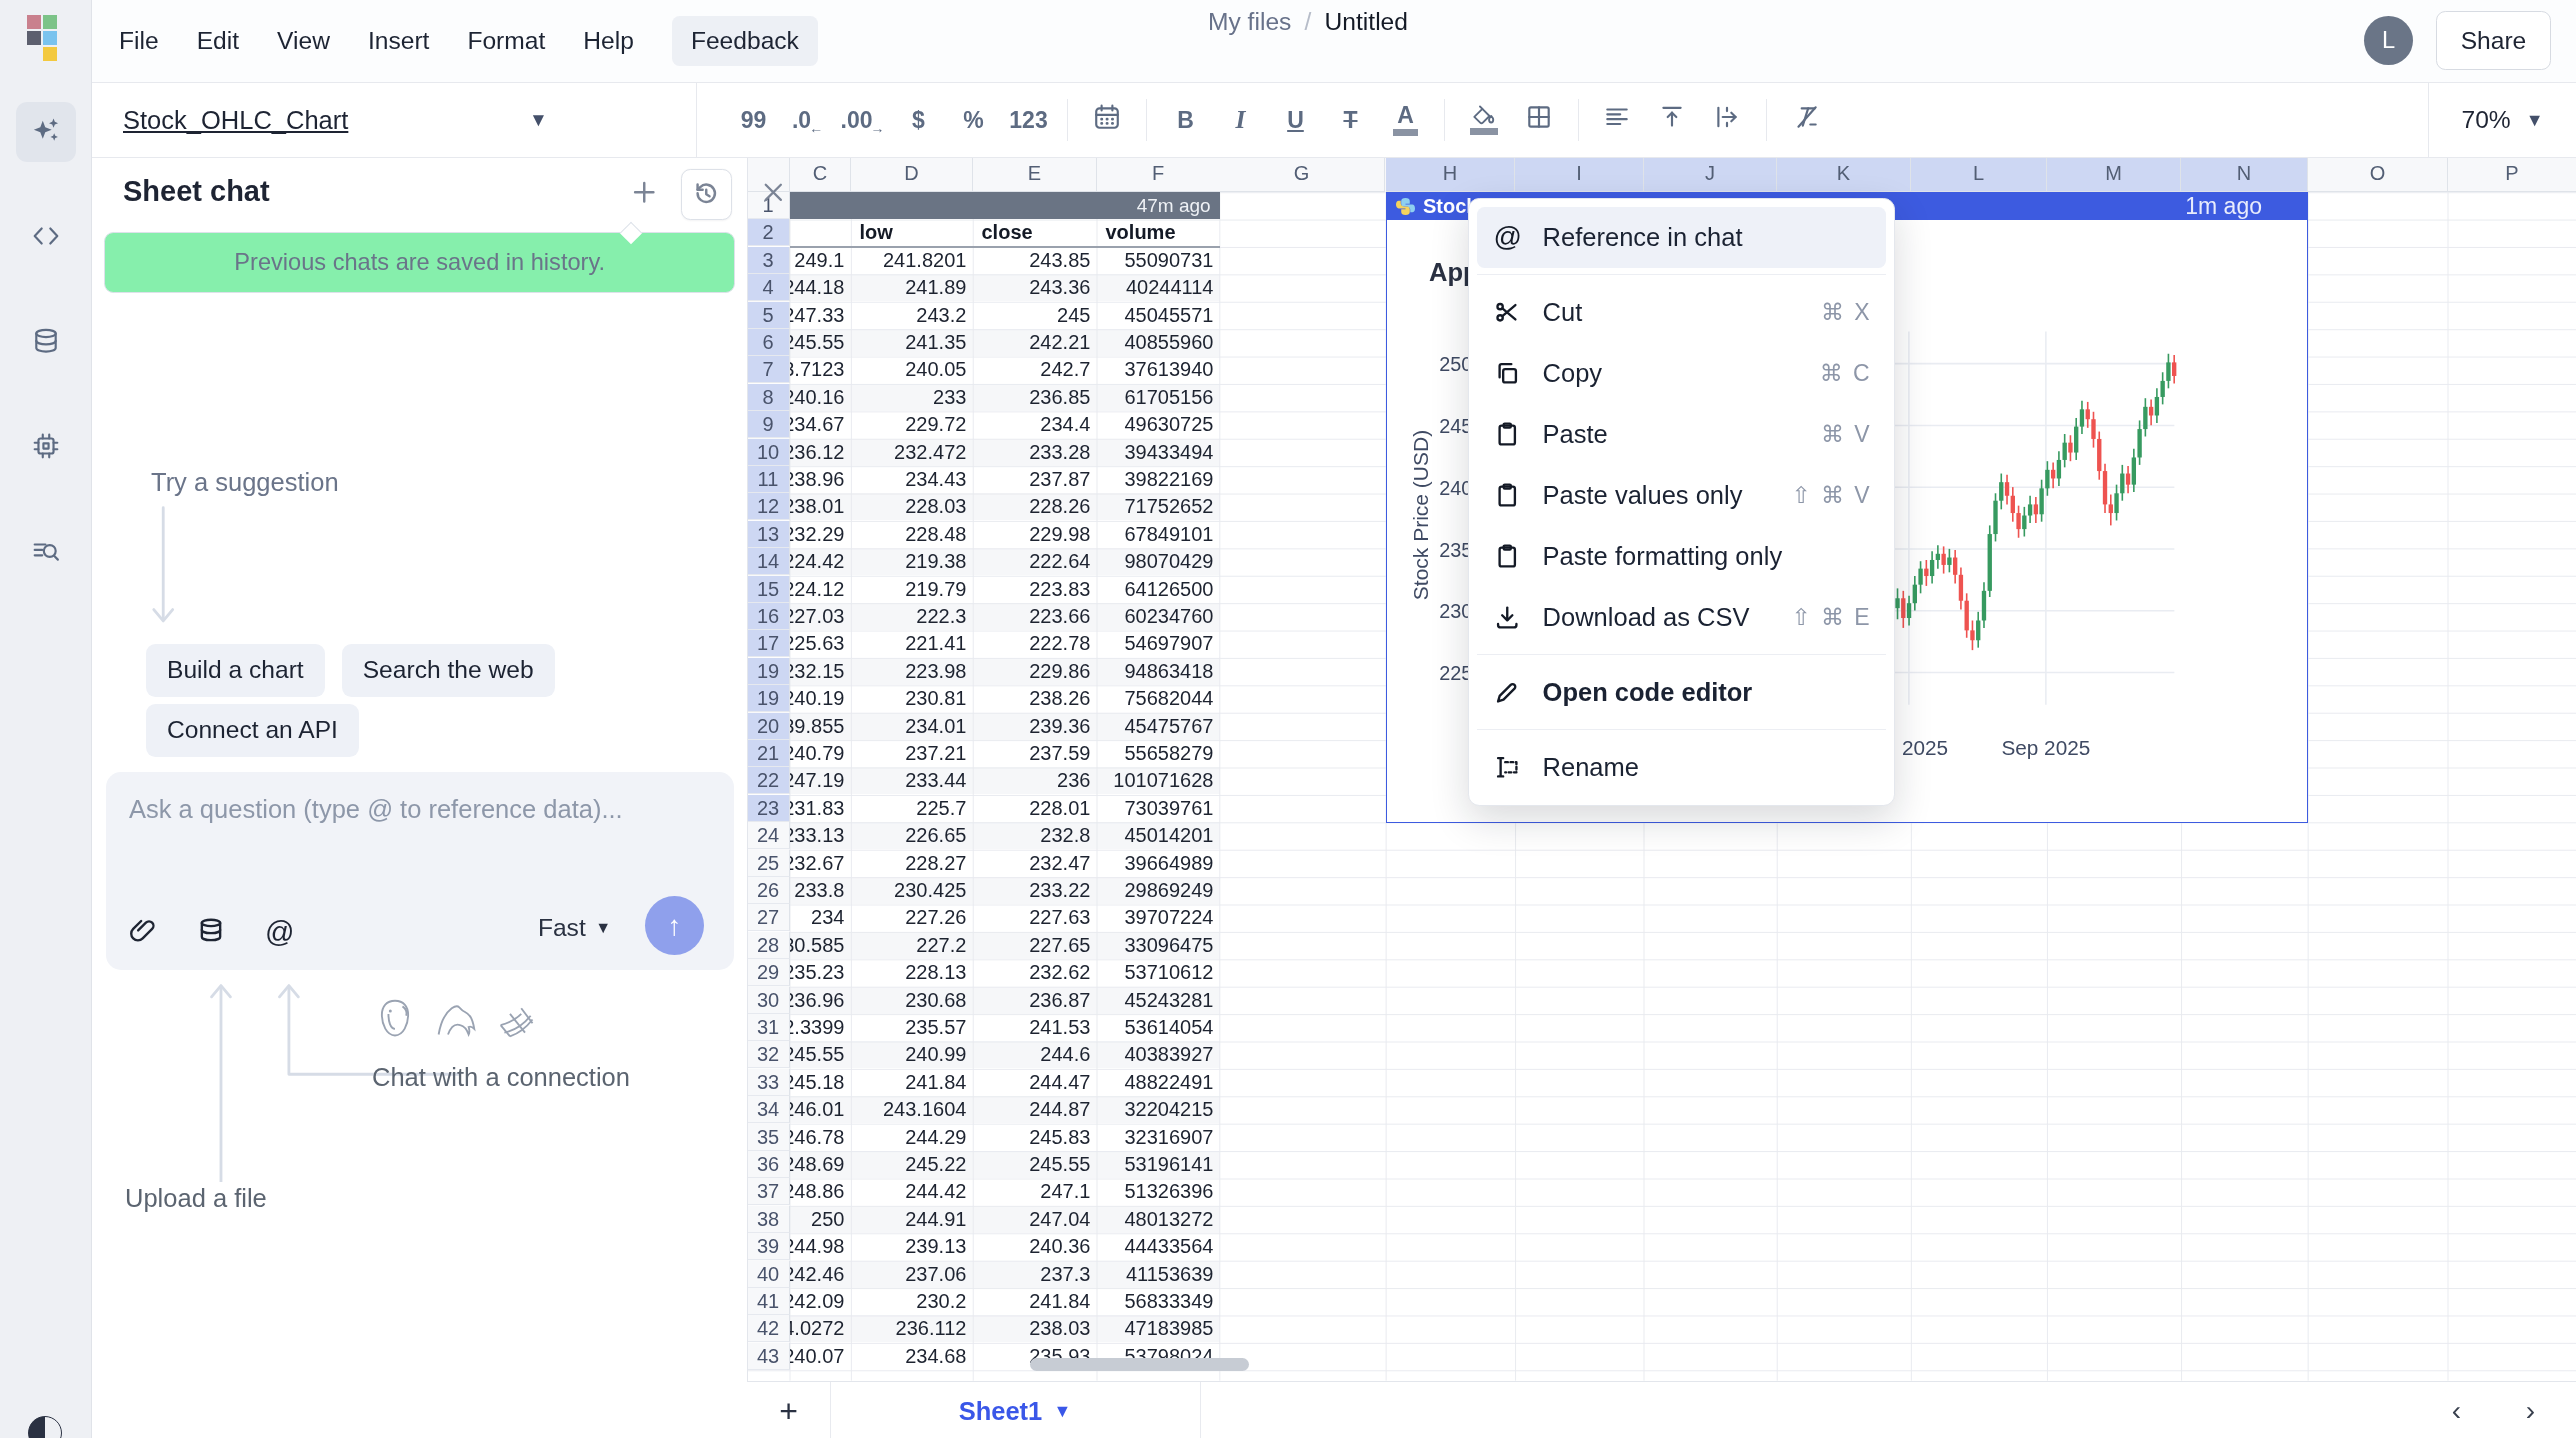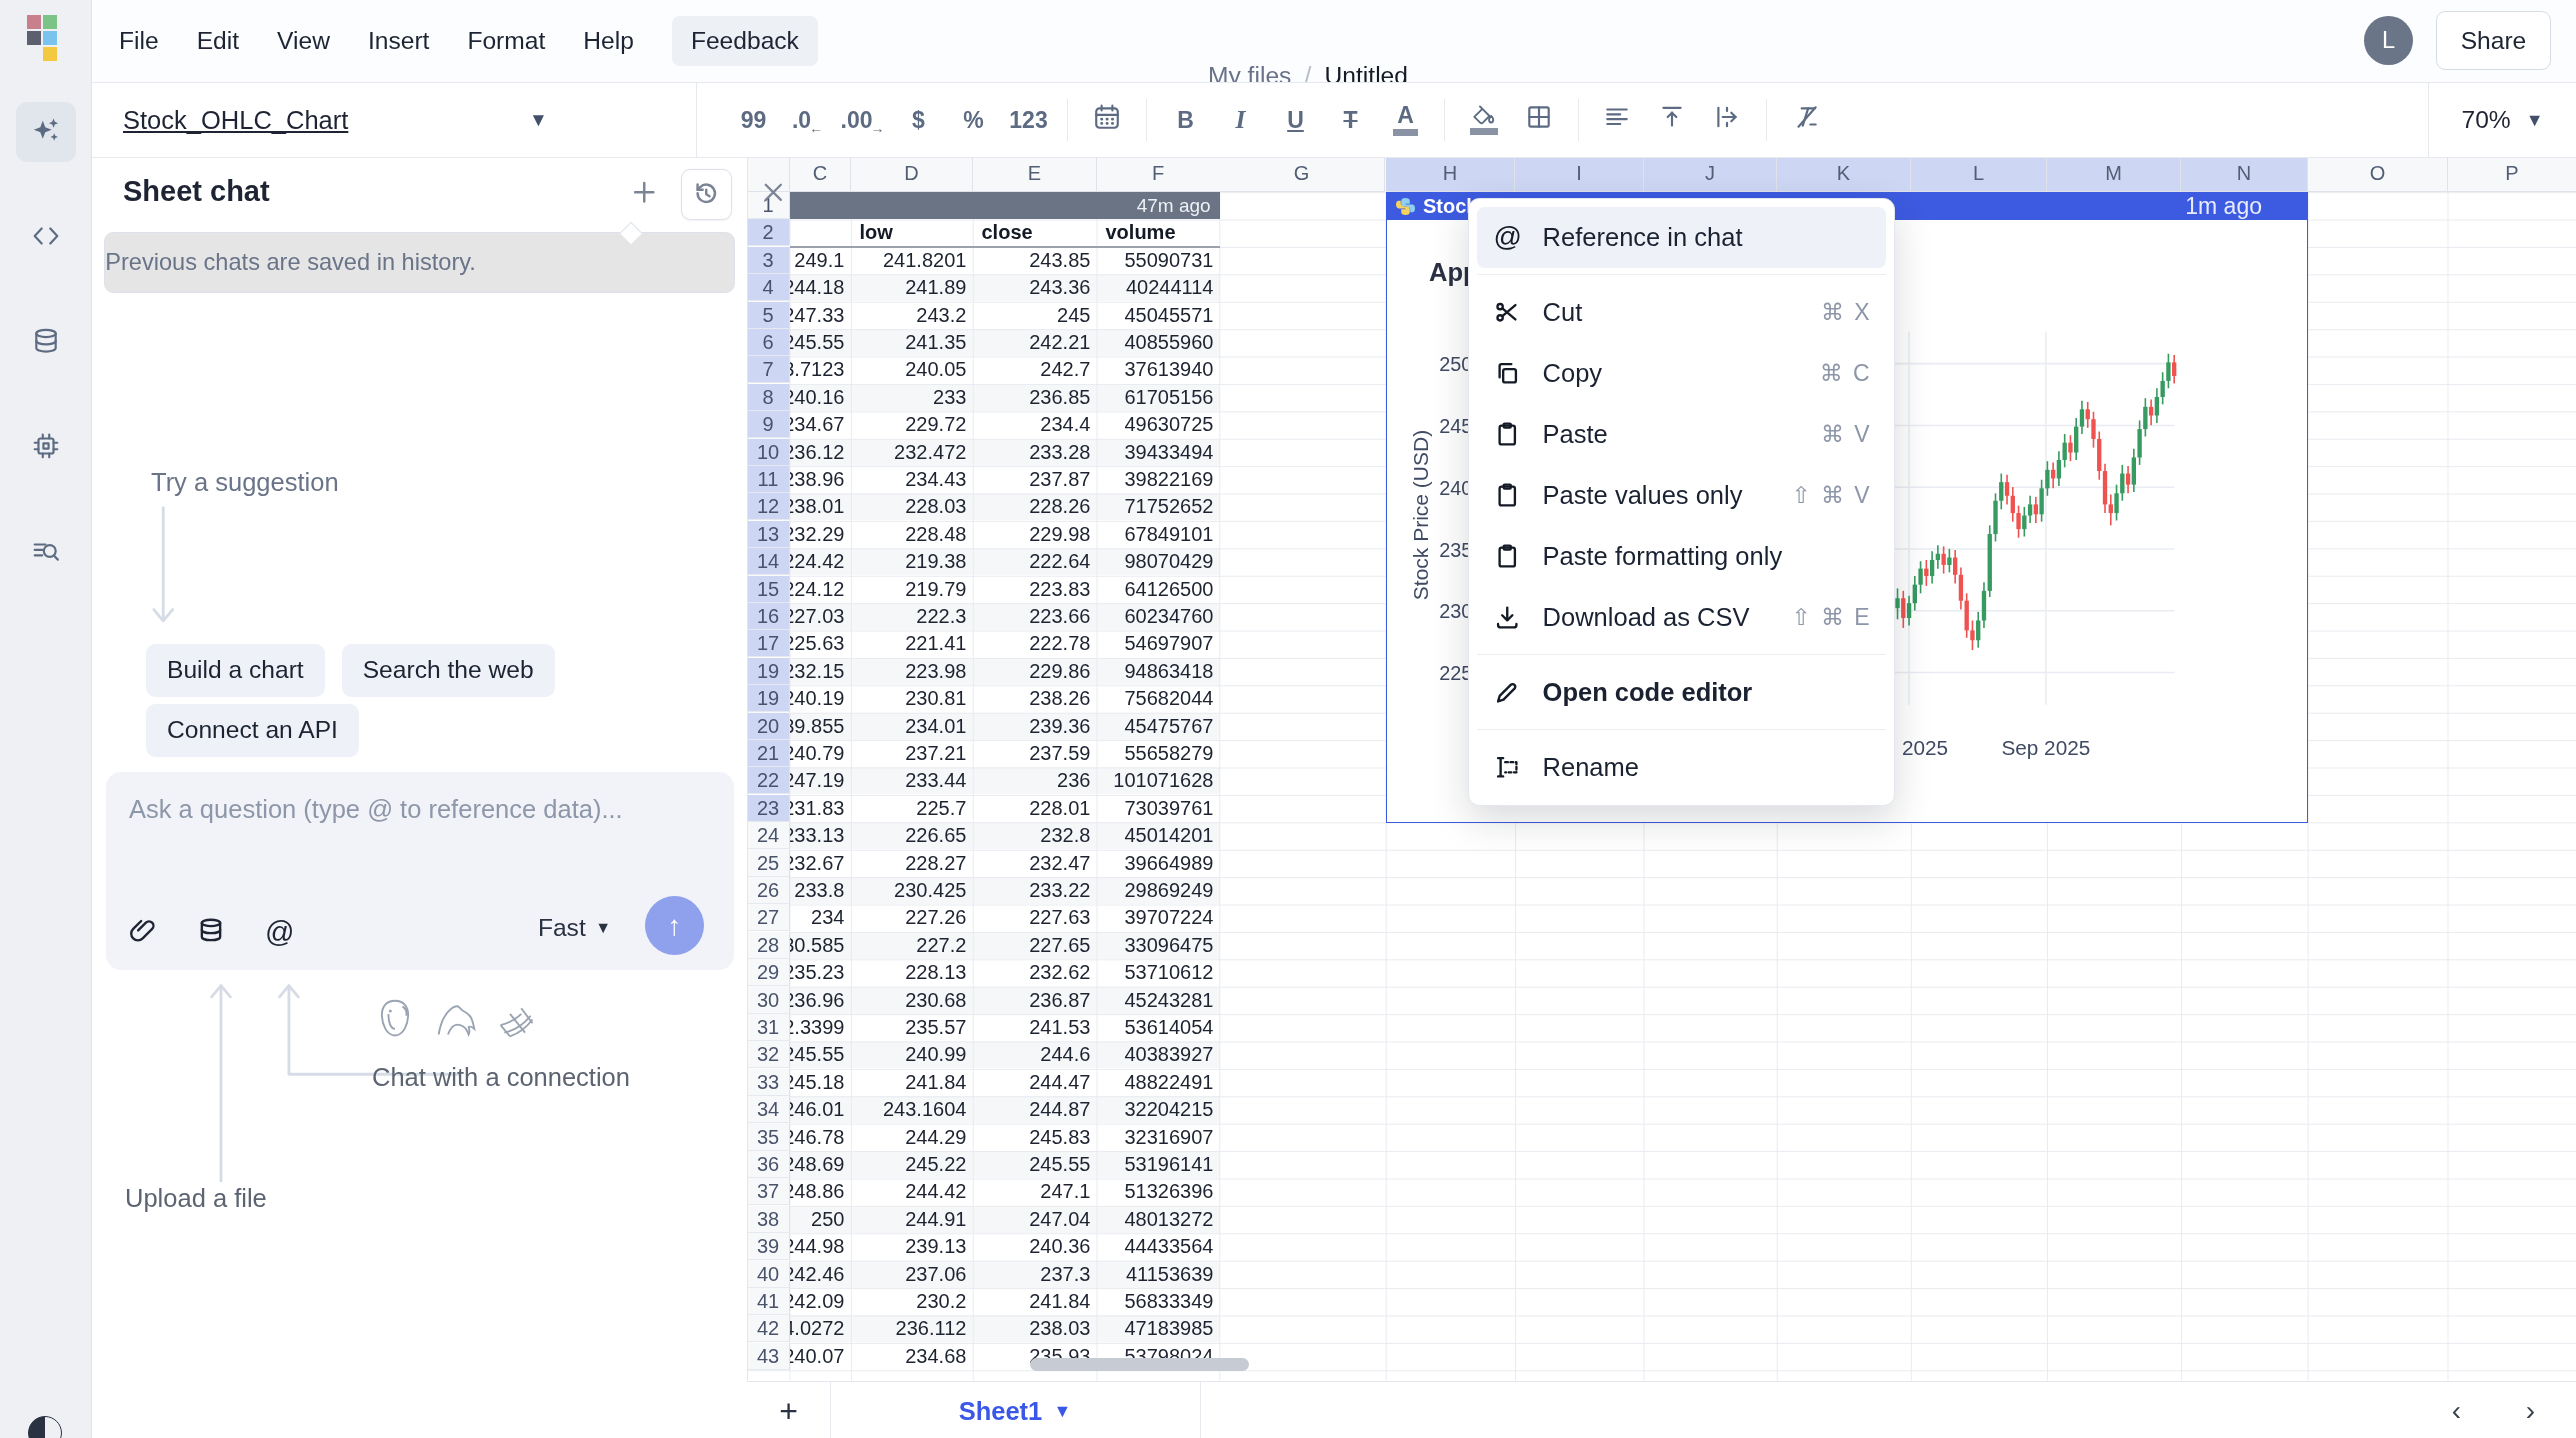--- a/index.html
+++ b/index.html
@@ -15,21 +15,21 @@
   .side-tile.active{background:#e1e5ec;}
   .side-tile svg{stroke:#5d6b82;fill:none;stroke-width:2;stroke-linecap:round;stroke-linejoin:round;}
   .side-tile svg .f{fill:#5d6b82;stroke:none;}
   #theme-toggle{left:28px;top:1416px;width:32px;height:32px;border-radius:50%;
       background:linear-gradient(90deg,#2a3142 50%,#eef0f4 50%);border:1.9px solid #2a3142;}
   
   #topbar{left:91px;top:0;right:0;height:82px;background:#fcfdfe;z-index:30;}
   #menus{position:absolute;left:28px;top:0;height:82px;display:flex;align-items:center;gap:38px;font-size:24.6px;color:#1d2433;}
   .menu-item{cursor:default;}
   .menu-chip{background:#edf0f5;border-radius:7.6px;padding:11.3px 19px;}
-  #breadcrumb{position:absolute;left:1117px;top:8px;height:82px;display:flex;align-items:flex-end;gap:13.2px;font-size:24.6px;}
+  #breadcrumb{position:absolute;left:1117px;top:8px;height:82px;display:flex;align-items:flex-start;gap:13.2px;font-size:24.6px;}
   #breadcrumb .parent{color:#68728a;} #breadcrumb .sep{color:#b7bdc9;} #breadcrumb .title{color:#141a26;}
   #avatar{position:absolute;left:2273px;top:16px;width:49px;height:49px;border-radius:50%;background:#6a7587;
       color:#fff;font-size:23.6px;display:flex;align-items:center;justify-content:center;}
   #share-btn{position:absolute;left:2345px;top:11.3px;width:113px;height:57px;border:0.9px solid #d7dbe2;border-radius:9.4px;
       background:#fff;display:flex;align-items:center;justify-content:center;font-size:24.6px;}
   
   #toolbar{left:91px;top:82px;right:0;height:74px;background:#fff;border-top:0.9px solid #e7e9ee;border-bottom:0.9px solid #e7e9ee;z-index:30;}
   #name-box{position:absolute;left:0;top:0;width:605px;height:74px;border-right:0.9px solid #e7e9ee;display:flex;align-items:center;text-decoration:underline;}
   #name-box .nm{margin-left:32px;font-size:25.5px;font-weight:500;}
   #name-box .caret{position:absolute;left:438px;color:#44506a;font-size:19px;}
@@ -47,21 +47,21 @@
      display:flex;align-items:center;justify-content:center;gap:15px;font-size:24.6px;}
   #zoom-ctl .caret{color:#44506a;font-size:18px;}
   
   #chat{left:91px;top:156px;width:656px;height:1282px;background:#fff;border-right:0.9px solid #e3e6ec;z-index:20;}
   #chat-header{position:absolute;left:0;top:0;width:100%;height:76px;}
   #chat-title{position:absolute;left:32px;top:19px;font-size:29px;font-weight:700;}
   .chat-hbtn{position:absolute;top:13.2px;width:49px;height:49px;display:flex;align-items:center;justify-content:center;color:#7b8495;}
   .chat-hbtn svg{stroke:#7b8495;fill:none;stroke-width:2.4;stroke-linecap:round;stroke-linejoin:round;}
   #history-btn{border:0.9px solid #dde1e8;border-radius:9.4px;background:#fff;box-shadow:0 0.9px 1.9px rgba(20,26,48,.05);}
   #tooltip{position:absolute;left:13.2px;top:76px;width:629px;height:59px;border:0.9px solid #dde2ea;border-radius:9.4px;
-     background:#e5e5e5;display:flex;align-items:center;font-size:23.6px;color:#6a7489;}
+     background:#86efac;display:flex;align-items:center;justify-content:center;font-size:23.6px;color:#6a7489;}
   #tooltip .tcaret{position:absolute;top:-8.5px;left:518px;width:15px;height:15px;background:#fff;
      border-left:0.9px solid #dde2ea;border-top:0.9px solid #dde2ea;transform:rotate(45deg);}
   #suggestion{position:absolute;left:60px;top:312px;font-size:25.5px;color:#6a7489;}
   .chips{position:absolute;left:15px;display:flex;gap:17px;padding-left:40px;}
   .chip{background:#eef1f7;border-radius:9.4px;padding:12.3px 21px;font-size:24.6px;color:#1c2332;white-space:nowrap;}
   #chat-input{position:absolute;left:15px;top:616px;width:628px;height:198px;background:#f1f3f8;border-radius:15px;}
   #chat-input .ph{position:absolute;left:23px;top:23px;font-size:25.5px;color:#8d97a9;}
   .input-icons{position:absolute;left:23px;bottom:21px;display:flex;gap:40px;align-items:center;color:#1e2433;}
   .input-icons svg{stroke:#1e2433;fill:none;stroke-width:2.2;stroke-linecap:round;stroke-linejoin:round;}
   .at-glyph{font-size:29px;font-weight:500;}

